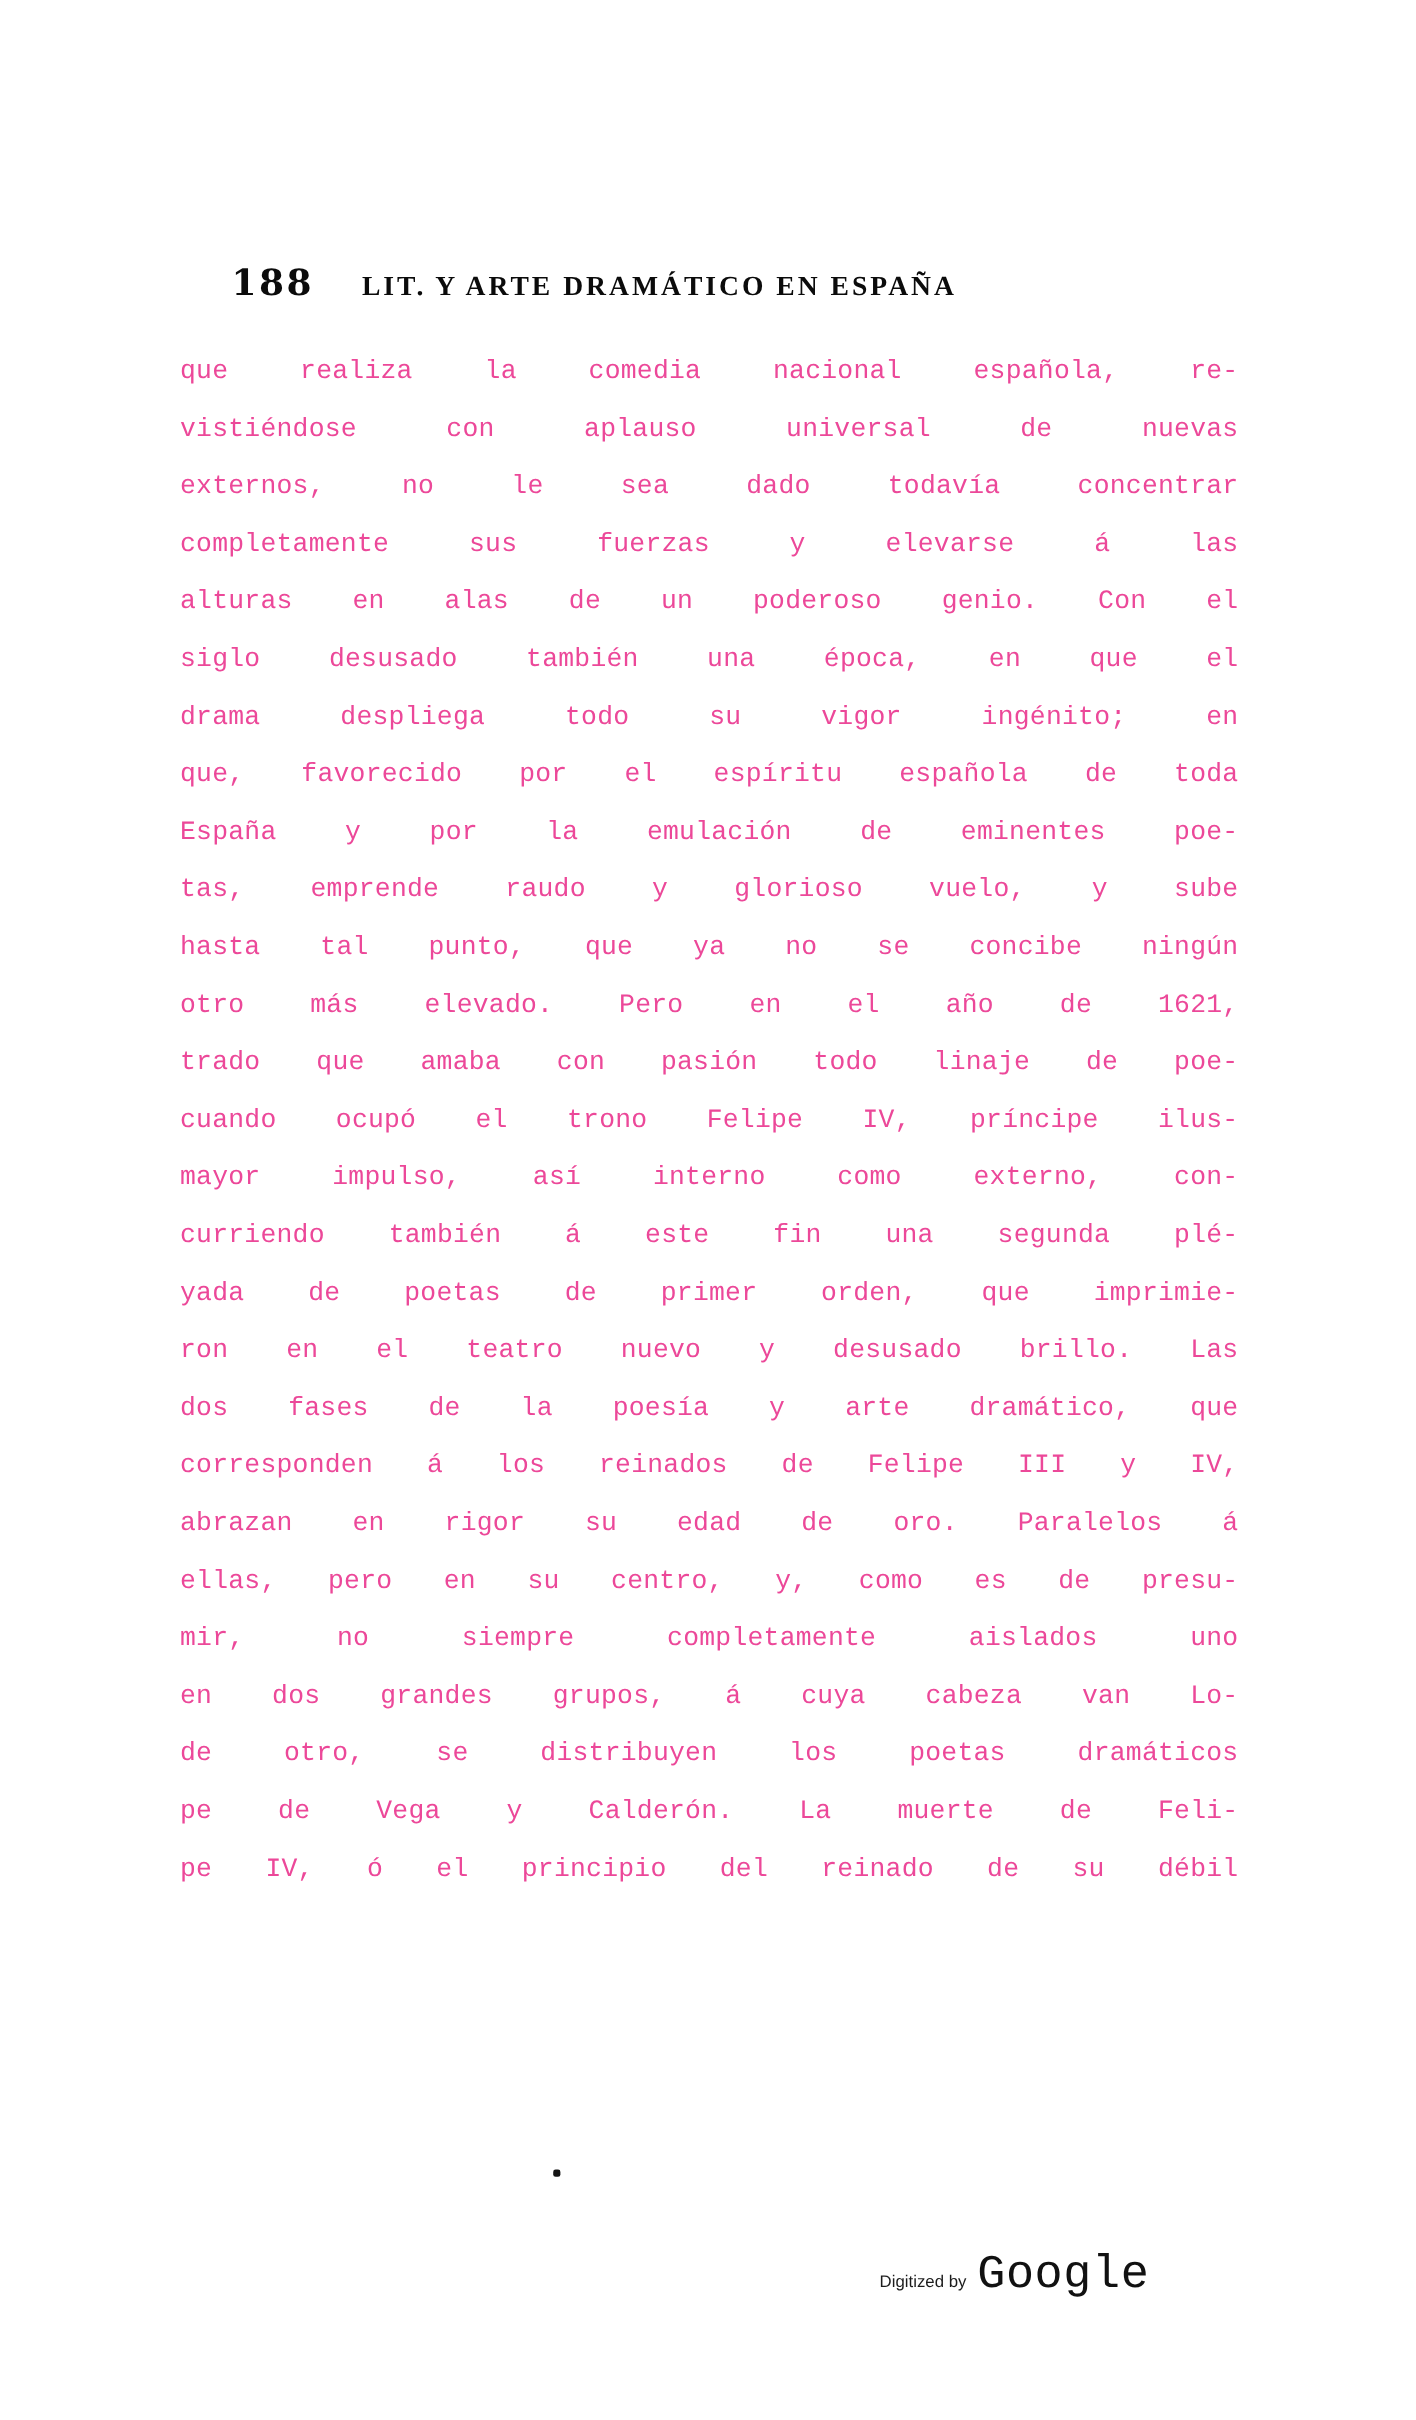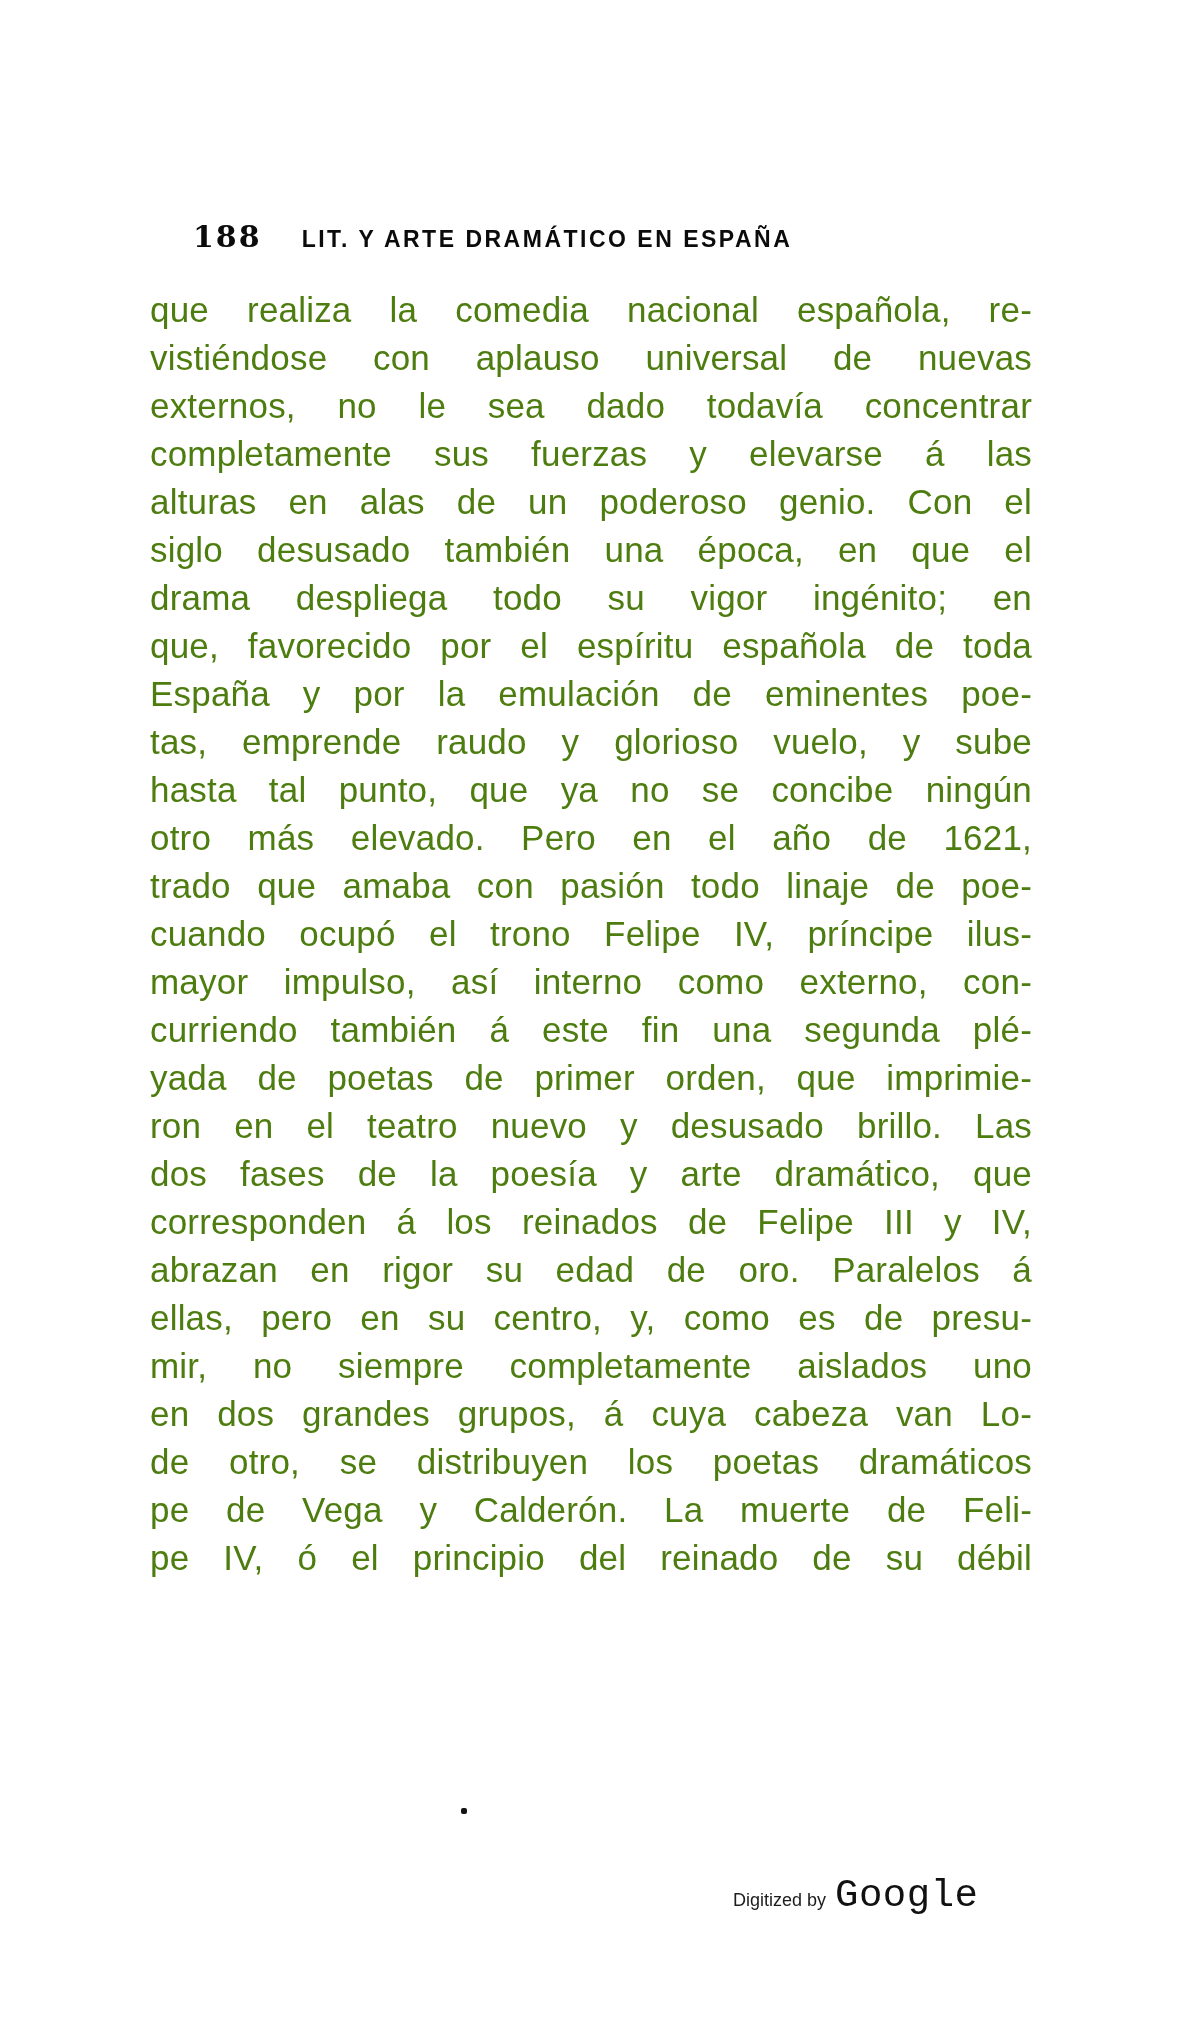--- a/index.html
+++ b/index.html
@@ -24,41 +24,41 @@
     gap: 40px;
     white-space: nowrap;
   }
   .page-number {
     font-family: "DejaVu Serif", serif;
     font-size: 30px;
     font-weight: bold;
     letter-spacing: 2px;
   }
   .running-title {
-    font-family: Liberation Sans, sans-serif;
+    font-family: Liberation Serif, serif;
     font-size: 23px;
     font-weight: bold;
     letter-spacing: 2.5px;
   }
   .text-block {
     position: absolute;
     left: 150px;
     top: 286px;
     width: 882px;
   }
   .line {
-    font-family: Liberation Sans, sans-serif;
-    font-size: 35px;
+    font-family: Liberation Mono, monospace;
+    font-size: 22px;
     line-height: 48px;
     height: 48px;
     overflow: hidden;
     text-align: justify;
     text-align-last: justify;
     letter-spacing: 0.2px;
-    color: #4d7c0f;
+    color: #ec4899;
   }
   
   .line::after {
     content: "";
     display: inline-block;
     width: 100%;
   }
   .stray-dot {
     position: absolute;
     left: 461px;
@@ -72,21 +72,21 @@
     position: absolute;
     left: 733px;
     top: 1874px;
     display: flex;
     align-items: baseline;
     gap: 9px;
     white-space: nowrap;
   }
   .digitized-by {
     font-family: "Liberation Sans", sans-serif;
-    font-size: 18px;
+    font-size: 14px;
     color: #1c1c1c;
   }
   .google-wordmark {
     font-family: Liberation Mono, monospace;
     font-size: 39px;
     color: #111111;
     letter-spacing: 0.5px;
   }
 </style>
 </head>

